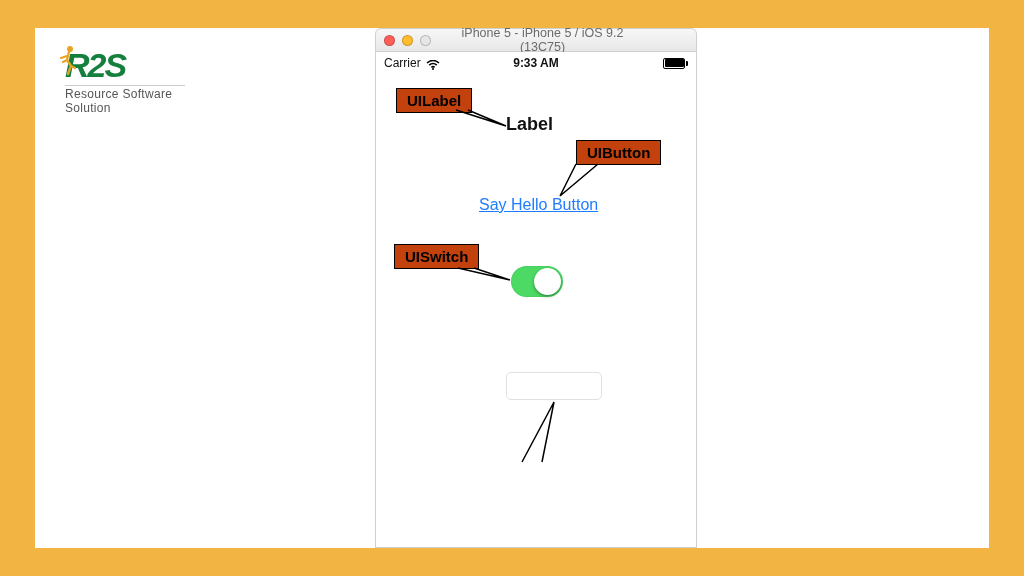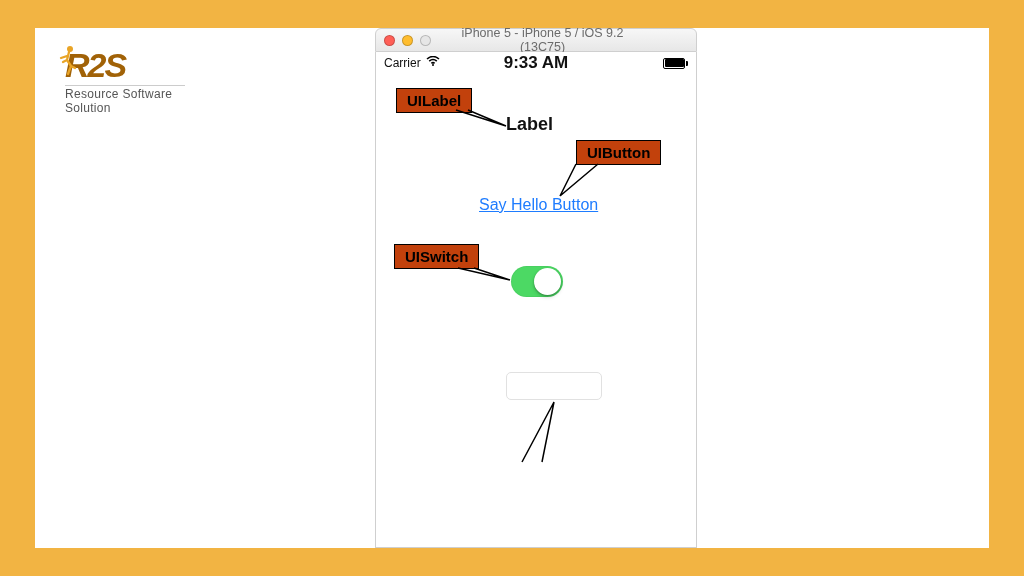--- a/index.html
+++ b/index.html
@@ -12,21 +12,21 @@
   .paper {
     width: 100%; height: 100%;
     background: #ffffff;
     position: relative;
   }
   
   .logo { position: absolute; left: 30px; top: 18px; width: 120px; }
   .logo-mark {
     display: inline-block; position: relative;
     font-weight: 900; font-style: italic;
-    font-size: 34px; letter-spacing: -2px; color: #a16207;
+    font-size: 34px; letter-spacing: -2px; color: #15803d;
   }
   .logo-mark .runner {
     position: absolute; left: -6px; top: -2px; width: 18px; height: 34px;
   }
   .logo-sub { font-size: 12px; color: #555; border-top: 1px solid #ccc; padding-top: 1px; letter-spacing: .3px; }
 
   
   .sim { position: absolute; left: 340px; top: 0; width: 322px; height: 520px; }
   .sim-titlebar {
     position: relative;
@@ -43,23 +43,23 @@
   .sim-title { flex: 1; text-align: center; font-weight: 400; padding-right: 42px; }
 
   .phone {
     border: 1px solid #cfcfcf; border-top: none;
     background: #fff; height: 496px; position: relative;
   }
   .statusbar {
     height: 22px; display: flex; align-items: center; justify-content: space-between;
     padding: 0 8px; font-size: 12px; color: #111; font-weight: 600;
   }
-  .sb-left { display: flex; align-items: flex-start; gap: 5px; font-weight: 500; }
+  .sb-left { display: flex; align-items: flex-end; gap: 5px; font-weight: 500; }
   .wifi { width: 14px; height: 10px; }
-  .sb-center { position: absolute; left: 0; right: 0; text-align: center; font-size: 17px; pointer-events:none;}
+  .sb-center { position: absolute; left: 0; right: 0; text-align: center; font-size: 12px; pointer-events:none;}
   .battery { width: 25px; height: 11px; position: relative; }
   .battery .body { position:absolute; left:0; top:0; width:22px; height:11px; border:1px solid #000; border-radius:2px; }
   .battery .fill { position:absolute; left:1.5px; top:1.5px; width:19px; height:8px; background:#000; border-radius:1px;}
   .battery .tip { position:absolute; right:0; top:3px; width:2px; height:5px; background:#000; border-radius:0 1px 1px 0;}
 
   .screen { position: relative; height: calc(100% - 22px); }
 
   .lbl { position:absolute; font-weight:700; font-size:18px; color:#111; }
   .btn-link { position:absolute; color:#1e7cff; font-size:16px; font-weight:400; cursor:pointer; }
 

